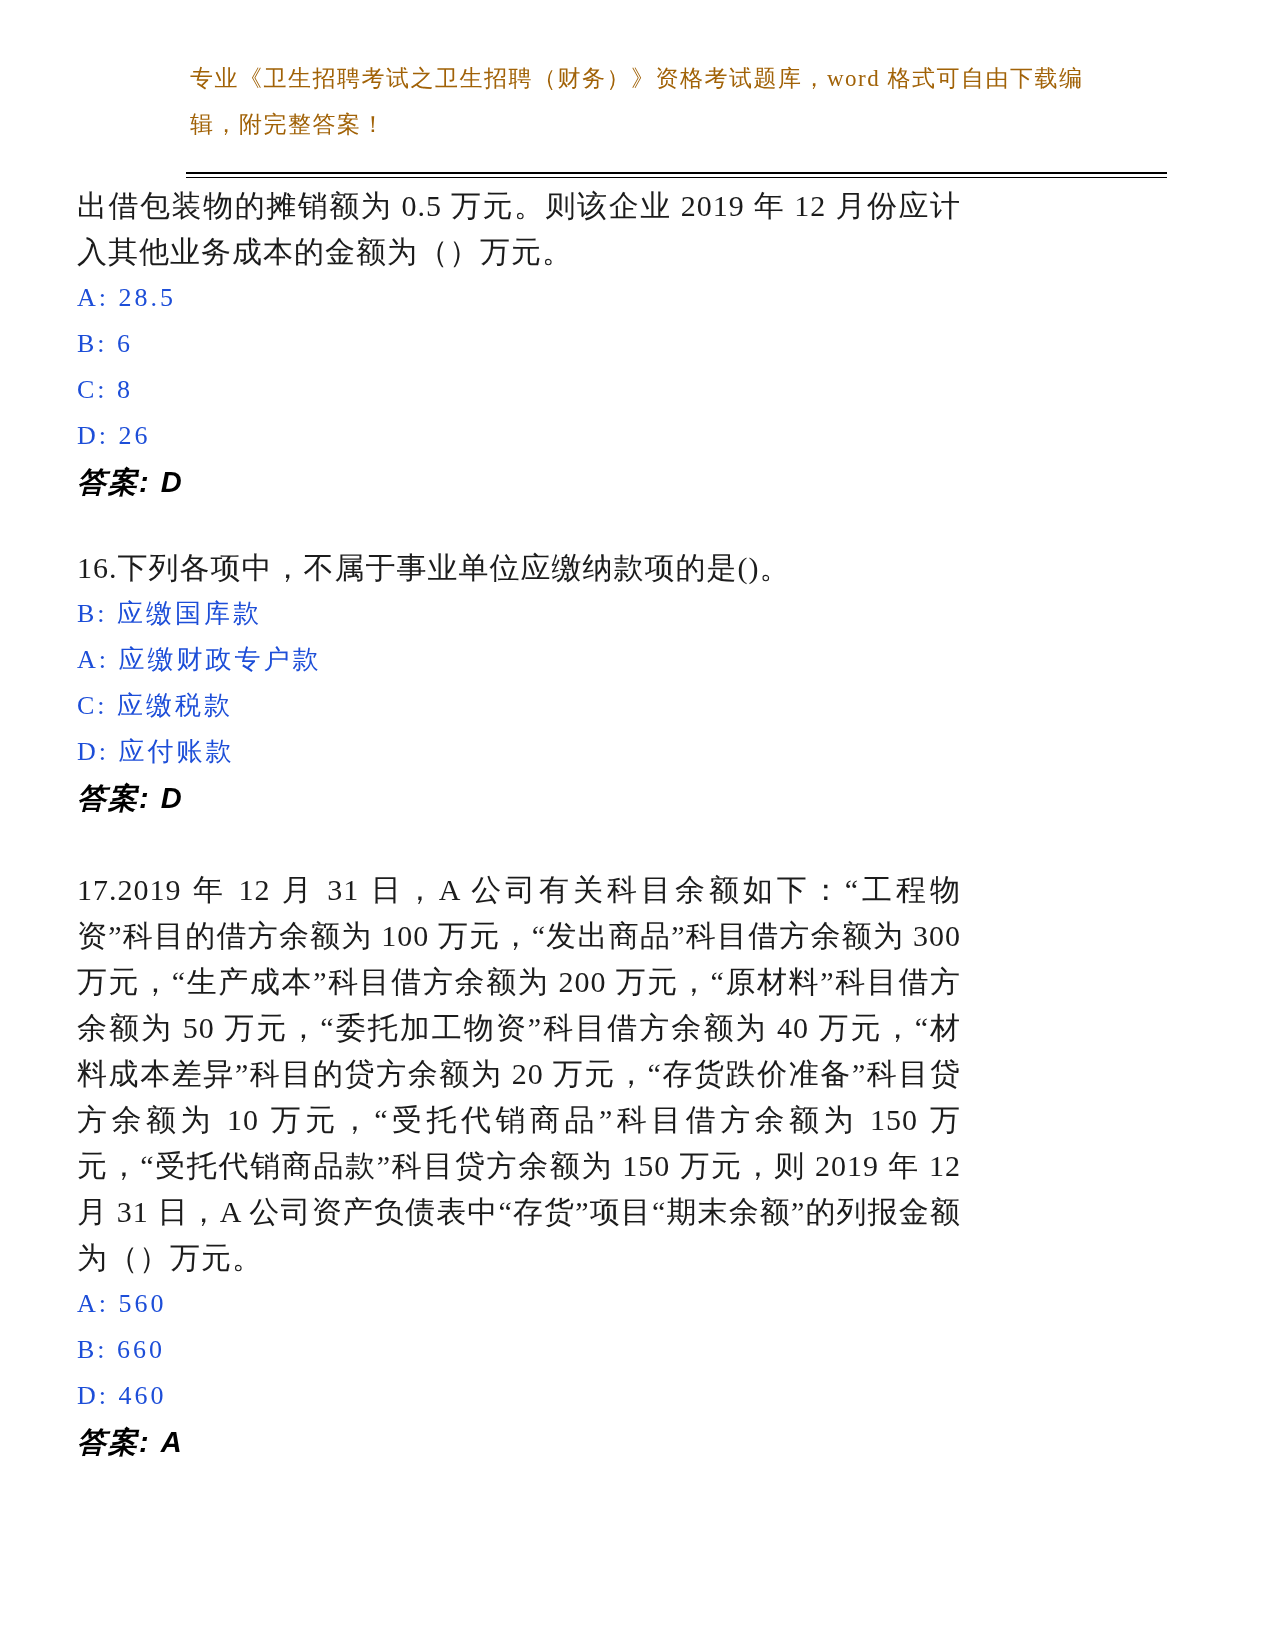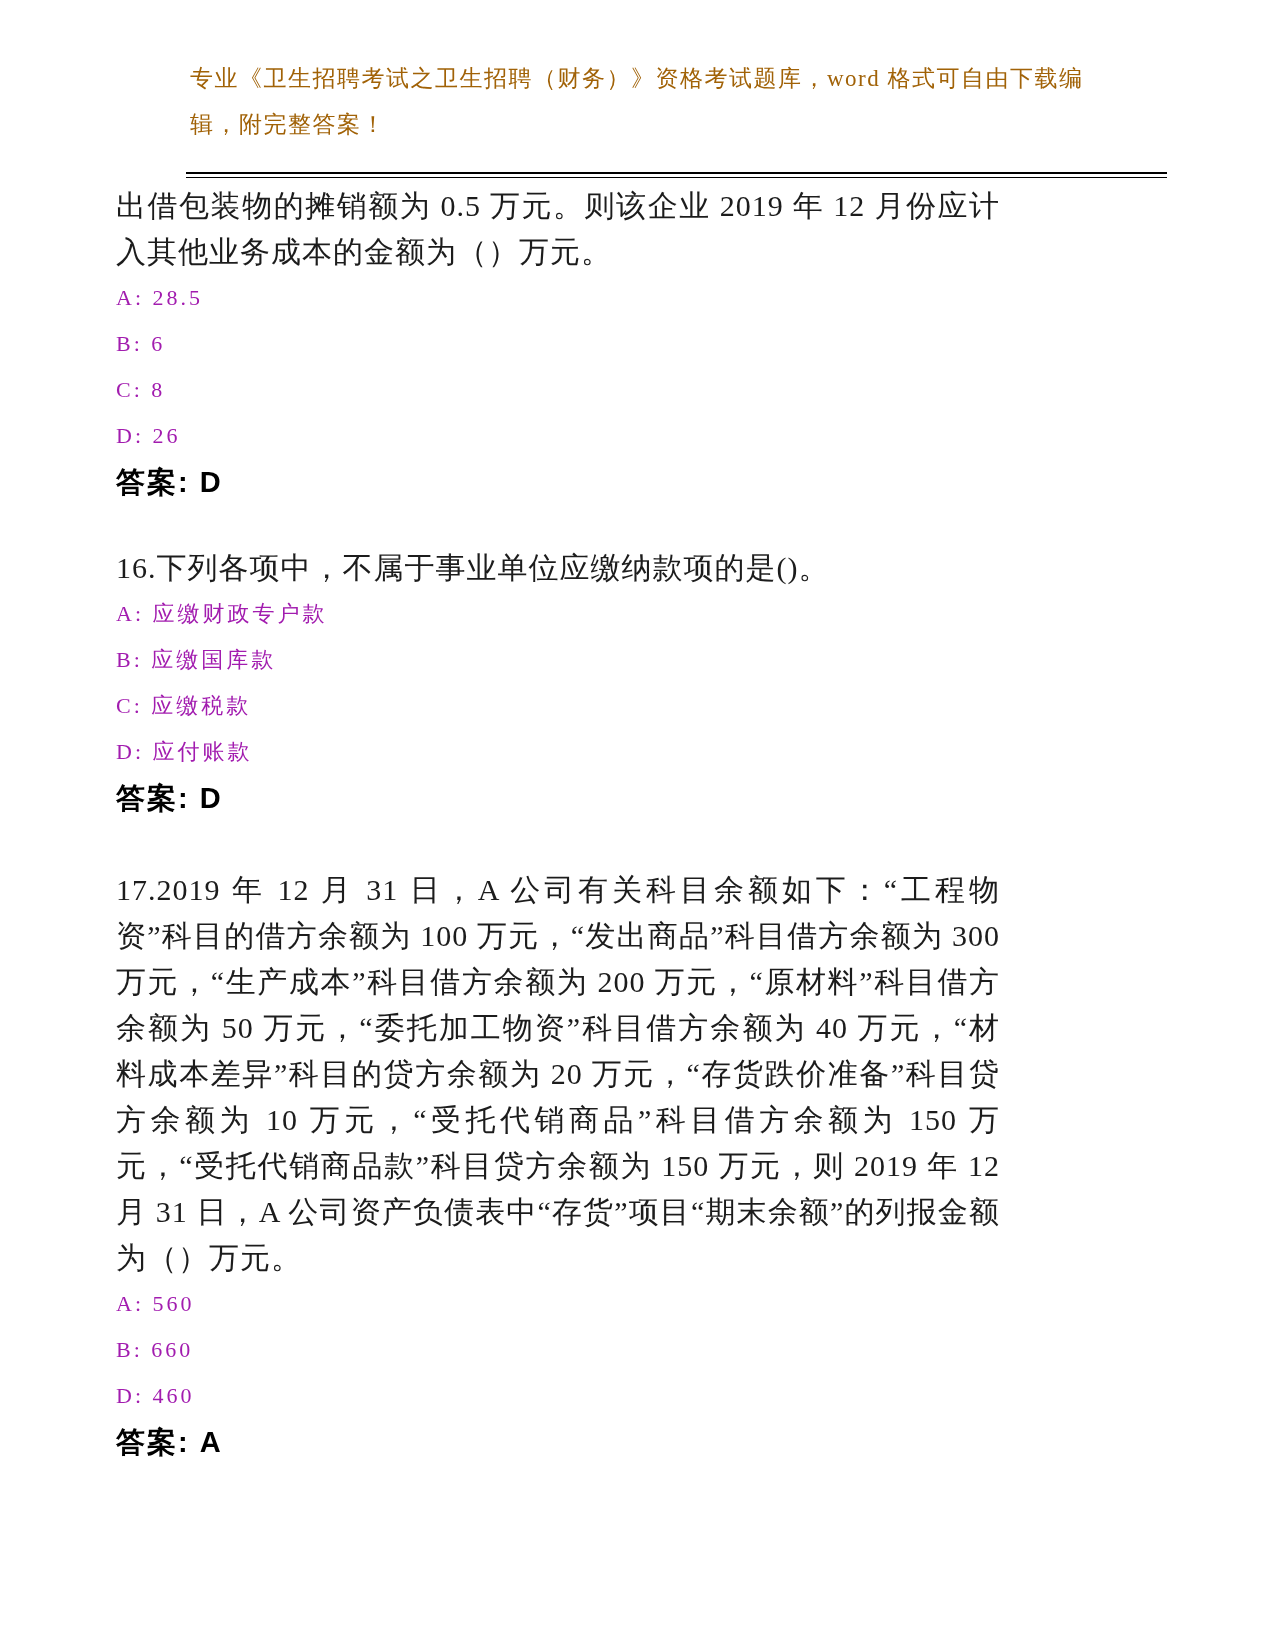--- a/index.html
+++ b/index.html
@@ -25,51 +25,52 @@
     color: #a16207;
   }
   .header-rule {
     margin: 24px 0 0 186px;
     width: 981px;
     height: 3px;
     border-top: 2px solid #000000;
     border-bottom: 1px solid #000000;
   }
   .content {
-    margin-left: 116px;
+    margin-left: 77px;
     width: 884px;
   }
   .question-block {
     margin: 0;
   }
   .qb-first { margin-top: 5px; }
   .qb-16 { margin-top: 40px; }
   .qb-17 { margin-top: 46px; }
   .q-text {
     font-size: 30px;
     line-height: 46px;
     text-align: justify;
     text-justify: inter-character;
     letter-spacing: 1px;
     color: #1c1c1c;
   }
   .option-line {
-    font-size: 22px;
+    font-size: 26px;
     line-height: 46px;
     letter-spacing: 3px;
     white-space: pre;
-    color: #a21caf;
+    color: #1d4ed8;
   }
   .answer-line {
     font-family: "Liberation Sans", "DejaVu Sans", sans-serif;
     font-weight: bold;
     font-size: 29px;
     line-height: 46px;
     letter-spacing: 2px;
     color: #000000;
+    font-style: italic;
   }
 </style>
 </head>
 <body>
 
 <div class="page">
 
   <div class="doc-header">专业《卫生招聘考试之卫生招聘（财务）》资格考试题库，word 格式可自由下载编辑，附完整答案！</div>
 
   <div class="header-rule"></div>
@@ -80,22 +81,22 @@
       <div class="q-text">出借包装物的摊销额为 0.5 万元。则该企业 2019 年 12 月份应计入其他业务成本的金额为（）万元。</div>
       <div class="option-line">A: 28.5</div>
       <div class="option-line">B: 6</div>
       <div class="option-line">C: 8</div>
       <div class="option-line">D: 26</div>
       <div class="answer-line">答案: D</div>
     </div>
 
     <div class="question-block qb-16">
       <div class="q-text">16.下列各项中，不属于事业单位应缴纳款项的是()。</div>
+      <div class="option-line">B: 应缴国库款</div>
       <div class="option-line">A: 应缴财政专户款</div>
-      <div class="option-line">B: 应缴国库款</div>
       <div class="option-line">C: 应缴税款</div>
       <div class="option-line">D: 应付账款</div>
       <div class="answer-line">答案: D</div>
     </div>
 
     <div class="question-block qb-17">
       <div class="q-text">17.2019 年 12 月 31 日，A 公司有关科目余额如下：“工程物资”科目的借方余额为 100 万元，“发出商品”科目借方余额为 300 万元，“生产成本”科目借方余额为 200 万元，“原材料”科目借方余额为 50 万元，“委托加工物资”科目借方余额为 40 万元，“材料成本差异”科目的贷方余额为 20 万元，“存货跌价准备”科目贷方余额为 10 万元，“受托代销商品”科目借方余额为 150 万元，“受托代销商品款”科目贷方余额为 150 万元，则 2019 年 12 月 31 日，A 公司资产负债表中“存货”项目“期末余额”的列报金额为（）万元。</div>
       <div class="option-line">A: 560</div>
       <div class="option-line">B: 660</div>
       <div class="option-line">D: 460</div>

